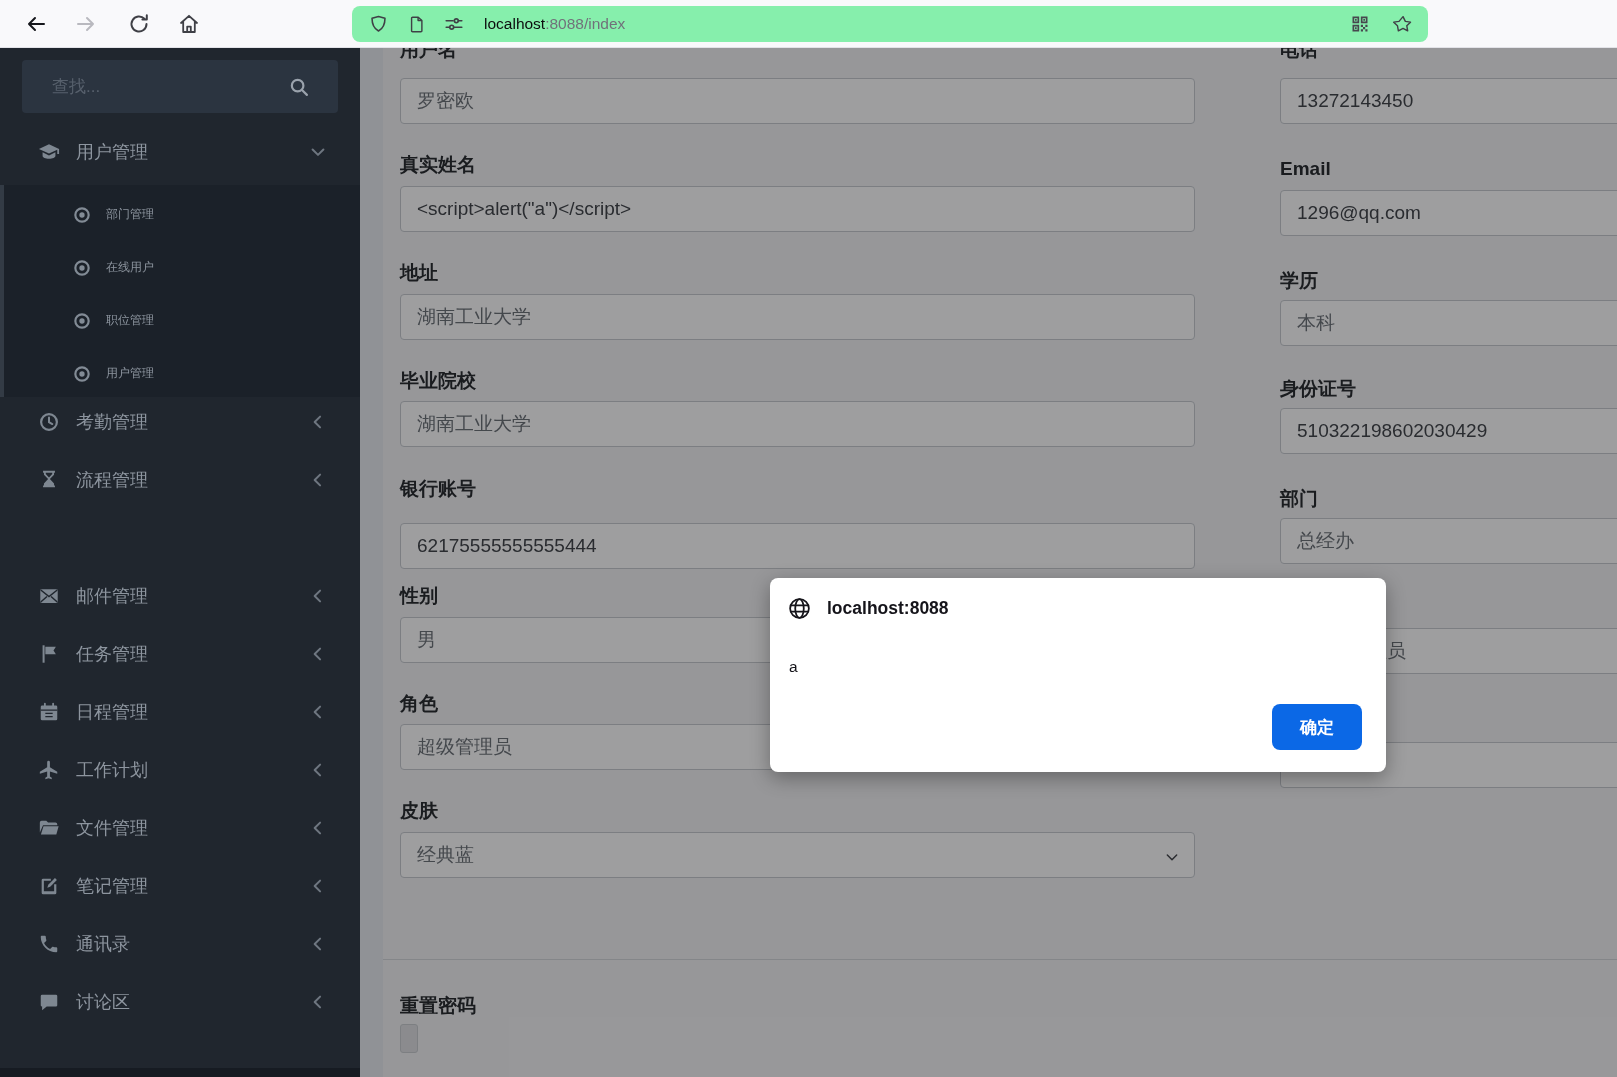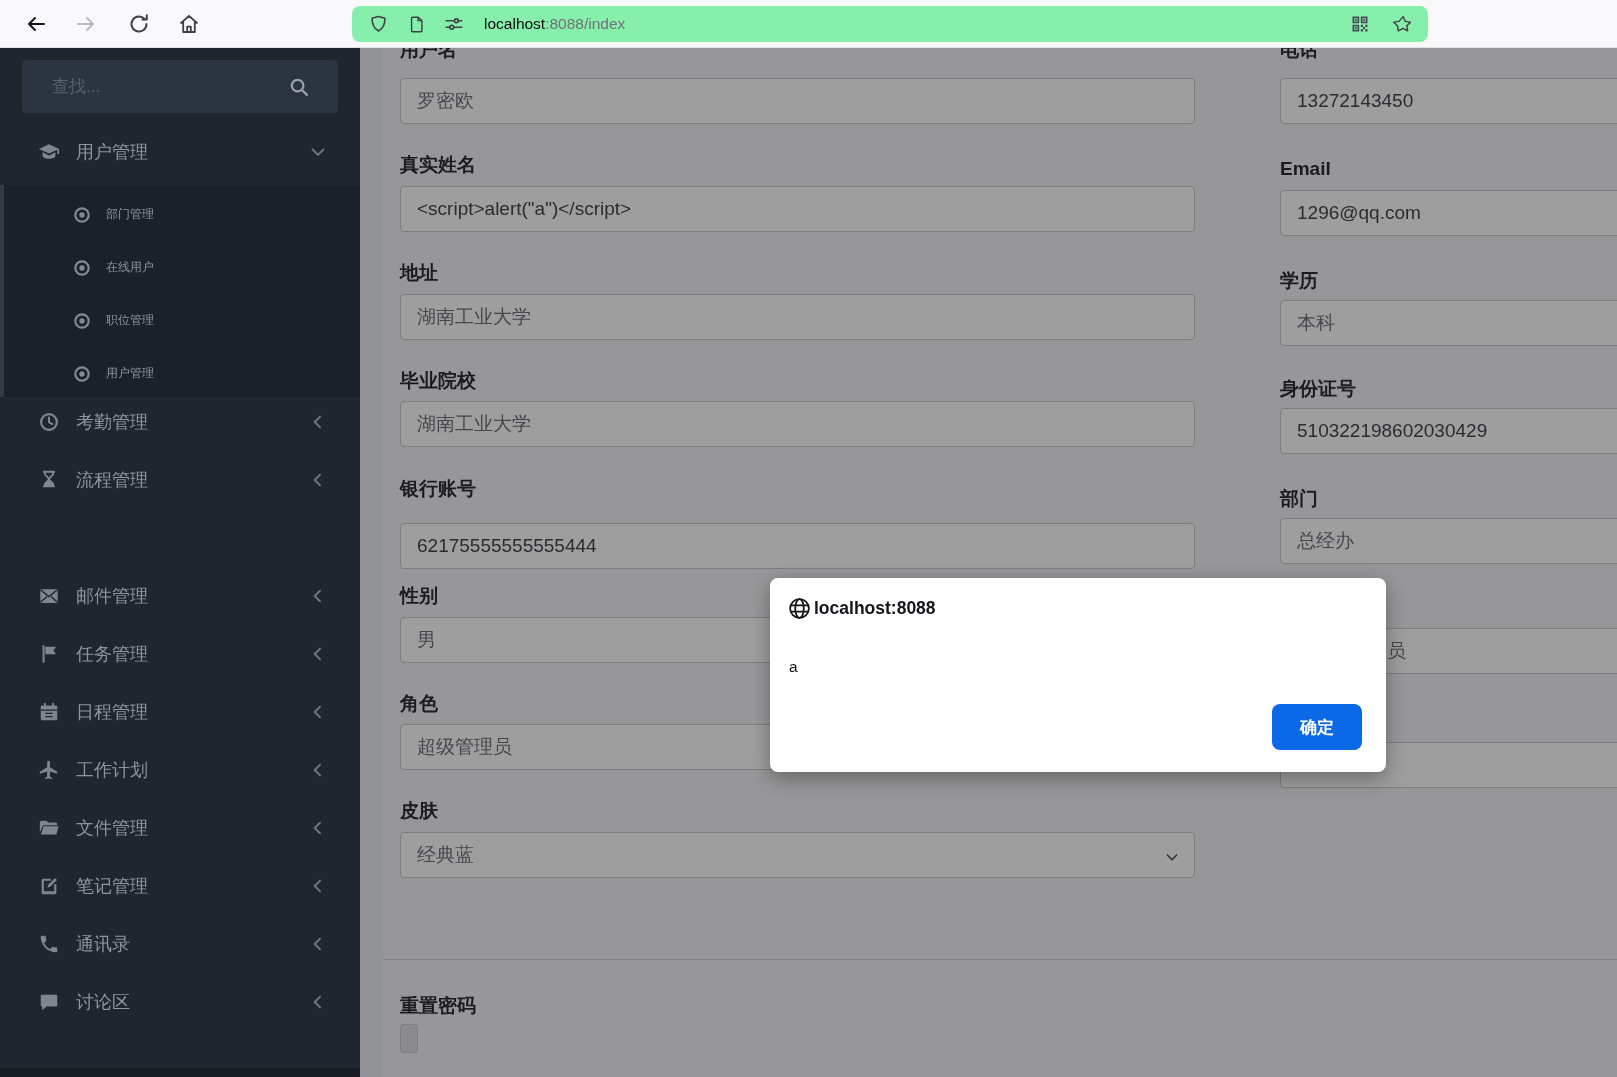--- a/index.html
+++ b/index.html
@@ -48,21 +48,21 @@
   .sel-chev{position:absolute;right:14px;top:16px;color:#3f4247;}
   .hr{position:absolute;left:0;top:912px;width:1620px;height:1px;background:#d4d7db;}
   .reset-box{position:absolute;left:17px;top:977px;width:18px;height:29px;background:#dfe0e3;
     border:1px solid #c9cccf;border-radius:3px;box-sizing:border-box;}
   
   .overlay{position:absolute;left:360px;top:47px;width:1257px;height:1030px;
     background:rgba(13,13,16,0.40);z-index:20;}
   .dialog{position:absolute;left:770px;top:578px;width:616px;height:194px;background:#ffffff;
     border-radius:8px;box-shadow:0 6px 20px rgba(0,0,0,0.33);z-index:30;}
   .dlg-head{position:absolute;left:17px;top:18px;display:flex;align-items:center;}
-  .dlg-title{margin-left:2px;font-size:17.5px;font-weight:bold;color:#15141a;}
+  .dlg-title{margin-left:15px;font-size:17.5px;font-weight:bold;color:#15141a;}
   .dlg-msg{position:absolute;left:19px;top:80px;font-size:15.5px;color:#15141a;}
   .dlg-btn{position:absolute;left:502px;top:126px;width:90px;height:46px;border:none;border-radius:8px;
     background:#0b68e6;color:#ffffff;font-size:17px;font-weight:bold;font-family:inherit;cursor:pointer;}
 </style>
 </head>
 <body>
 
 <div class="topbar">
   <div class="tb-btn" style="left:20px">
     <svg width="24" height="24" viewBox="0 0 24 24">

